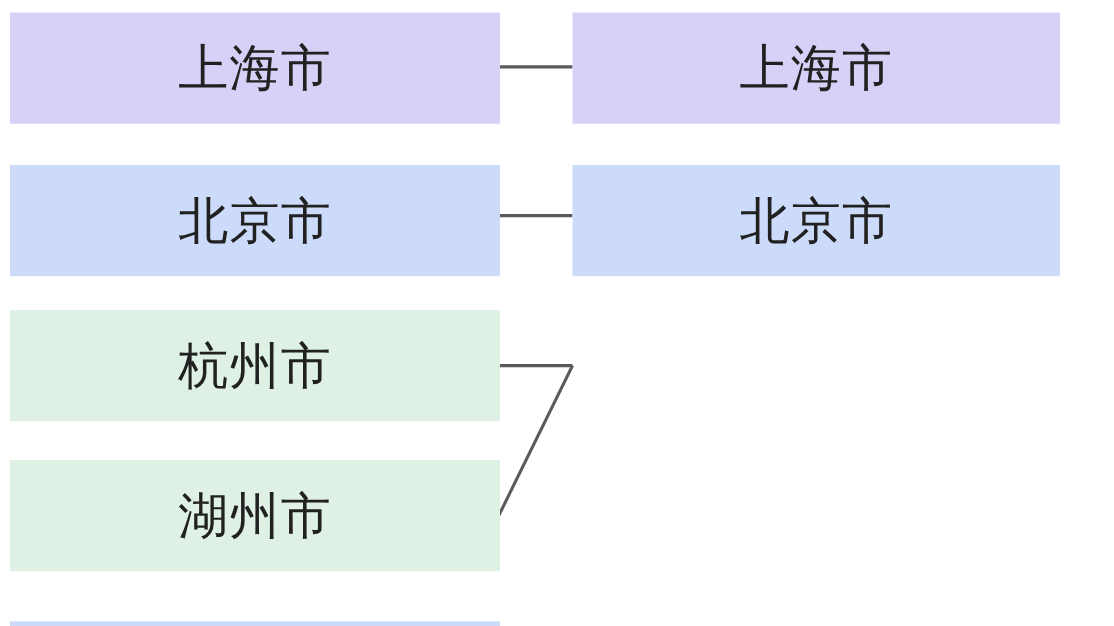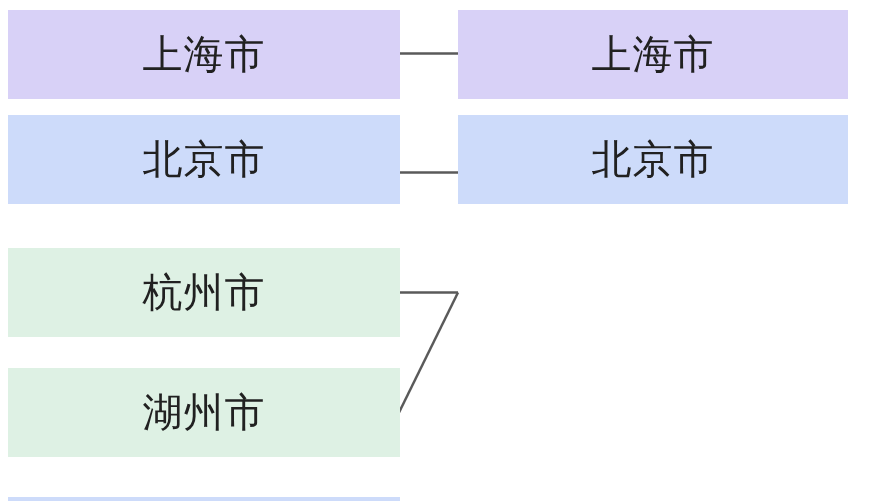--- a/index.html
+++ b/index.html
@@ -23,21 +23,21 @@
     justify-content: center;
     font-size: 40px;
     letter-spacing: 1px;
     color: #212121;
     cursor: pointer;
     user-select: none;
   }
   .card.left  { left: 8px;   width: 392px; }
   .card.right { left: 458px; width: 390px; }
   .row1 { top: 10px; }
-  .row2 { top: 115px; text-align: right; }
+  .row2 { top: 132px; text-align: right; }
   .row3 { top: 248px; }
   .row4 { top: 368px; }
   .c-lavender { background: #d8d1f7; }
   .c-blue     { background: #cddbfa; }
   .c-green    { background: #def1e4; }
   #connector-svg {
     position: absolute;
     left: 0; top: 0;
     width: 891px; height: 501px;
     pointer-events: none;

